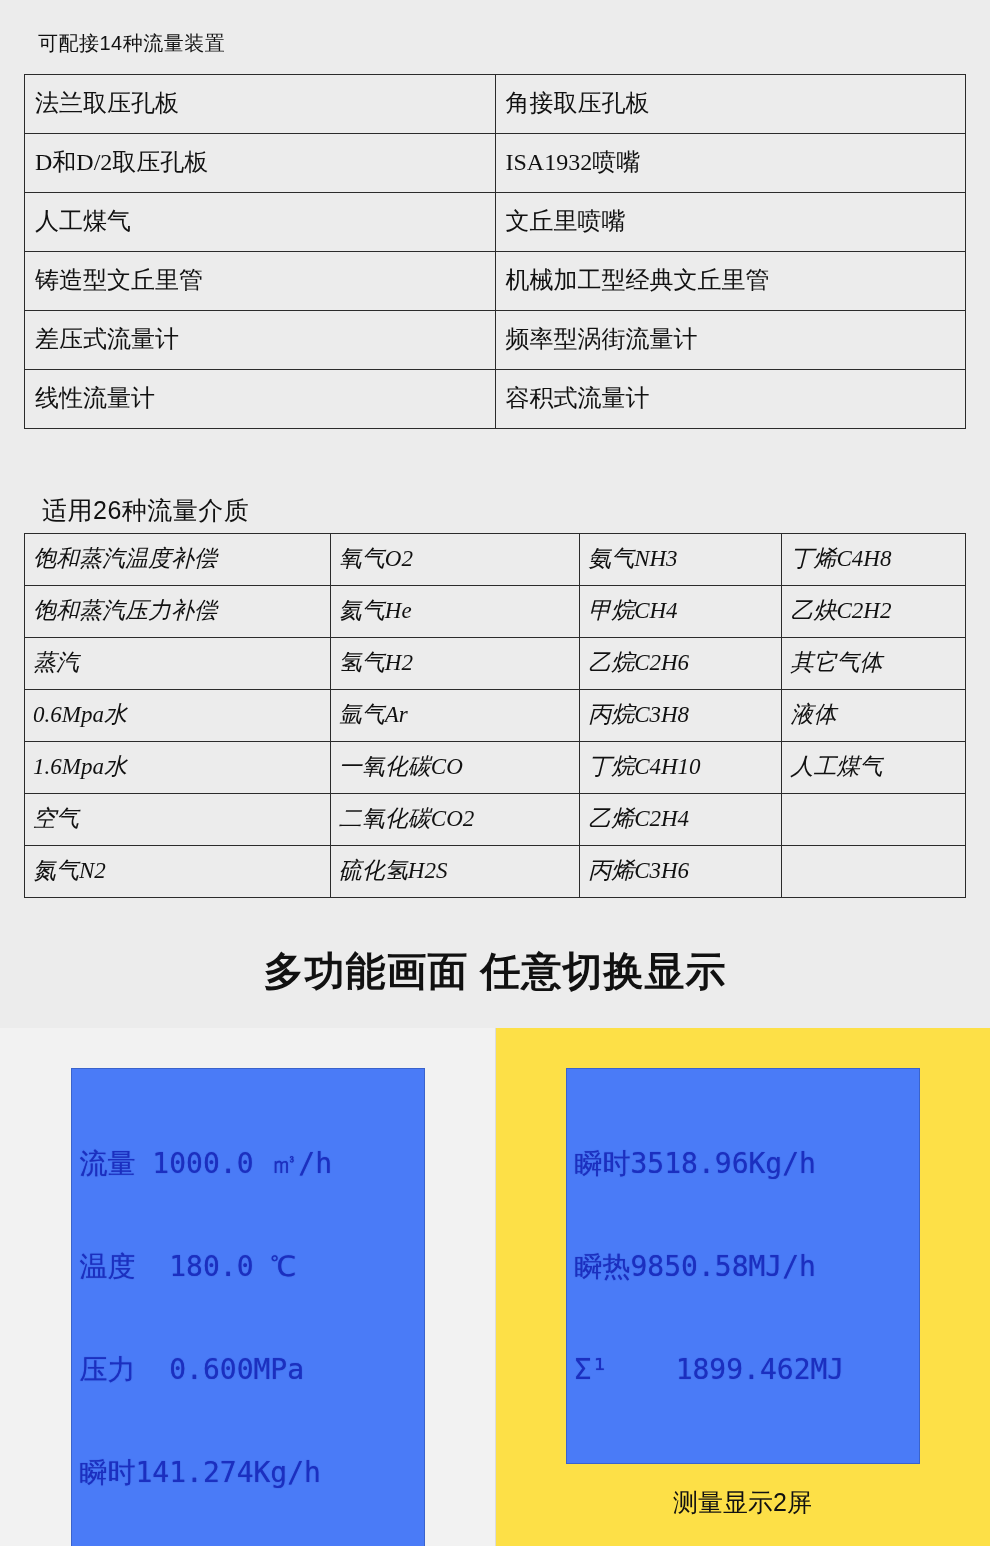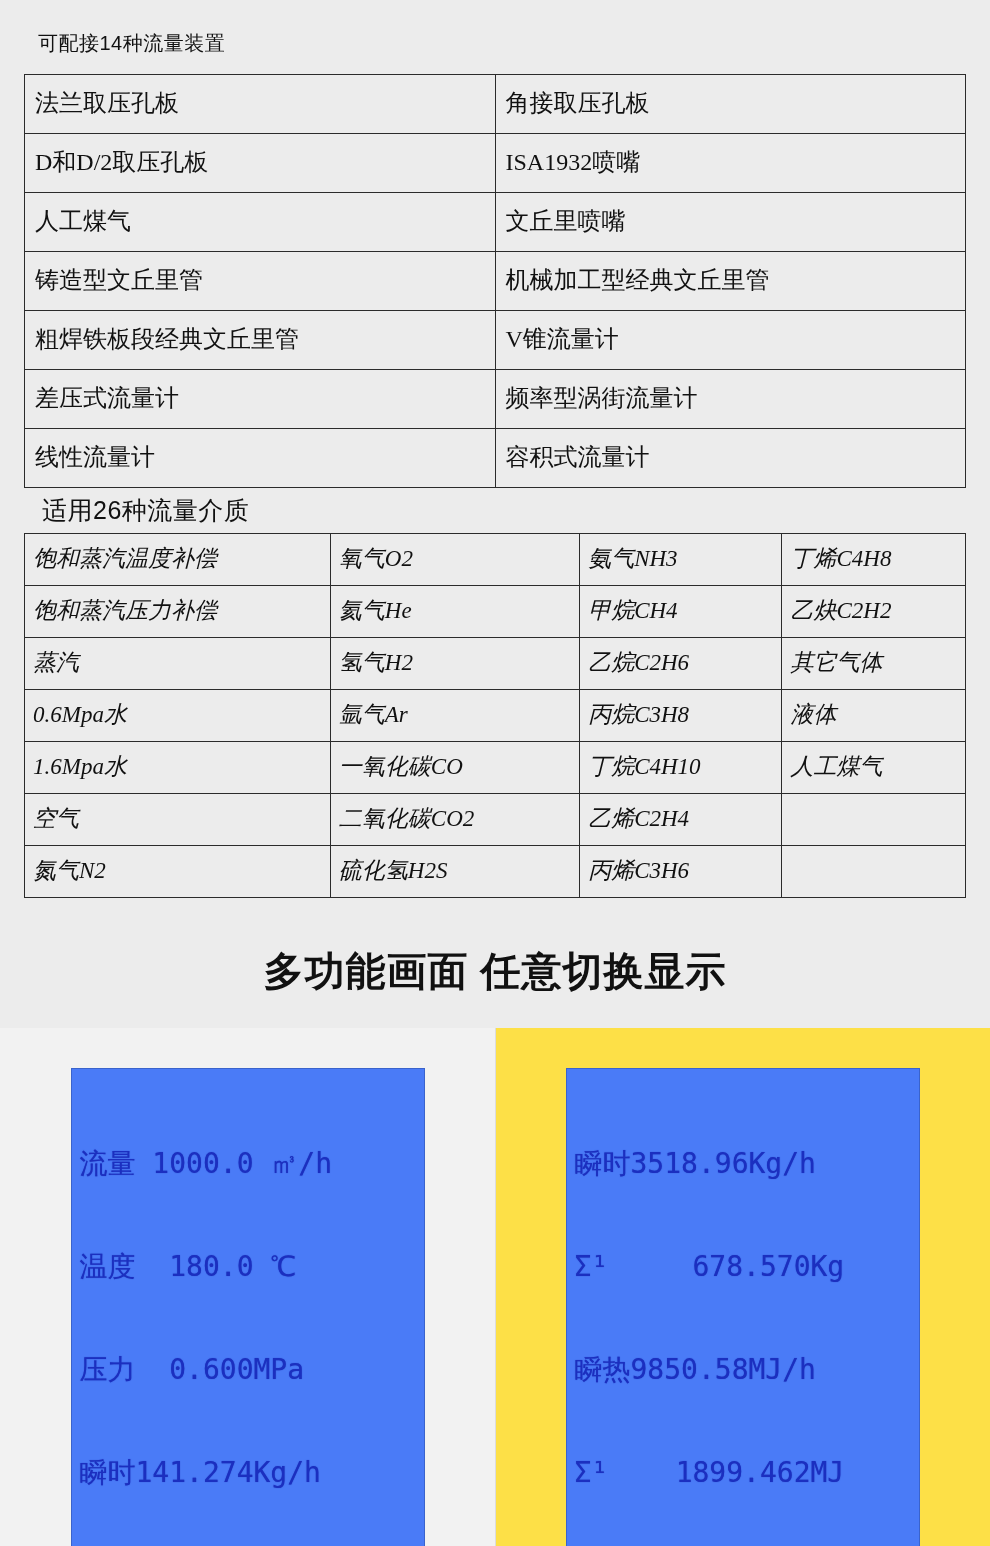--- a/index.html
+++ b/index.html
@@ -178,24 +178,20 @@
       </tr>
       <tr>
         <td>人工煤气</td>
         <td>文丘里喷嘴</td>
       </tr>
       <tr>
         <td>铸造型文丘里管</td>
         <td>机械加工型经典文丘里管</td>
       </tr>
       <tr>
-        <td>粗焊铁板段经典文丘里管</td>
-        <td>V锥流量计</td>
-      </tr>
-      <tr>
         <td>差压式流量计</td>
         <td>频率型涡街流量计</td>
       </tr>
       <tr>
         <td>线性流量计</td>
         <td>容积式流量计</td>
       </tr>
     </tbody>
   </table>
 
@@ -265,21 +261,20 @@
         <span class="row">压力  0.600MPa</span>
         <span class="row">瞬时141.274Kg/h</span>
       </div>
       <div class="panel-caption">测量显示1屏</div>
 
     </div>
 
     <div class="panel right">
       <div class="lcd">
         <span class="row">瞬时3518.96Kg/h</span>
-        <span class="row">Σ¹     678.570Kg</span>
         <span class="row">瞬热9850.58MJ/h</span>
         <span class="row">Σ¹    1899.462MJ</span>
       </div>
       <div class="panel-caption">测量显示2屏</div>
 
     </div>
 
   </div>
 
   <div class="panel-divider"></div>

